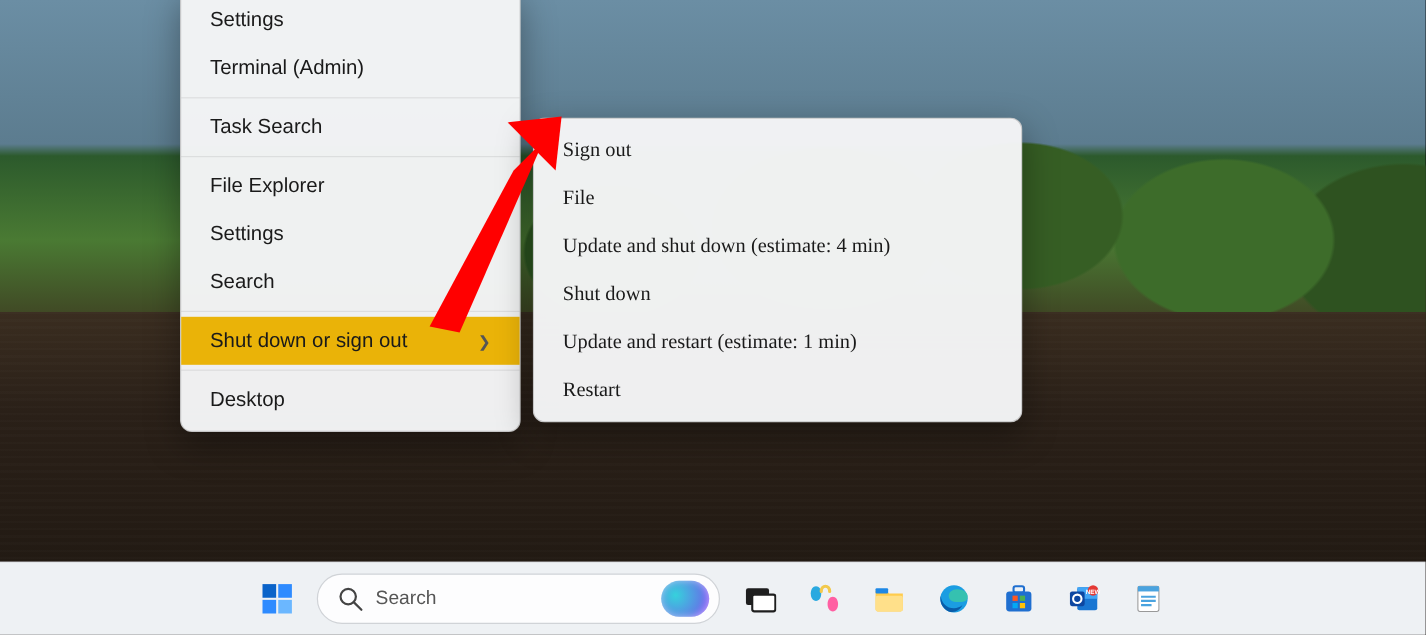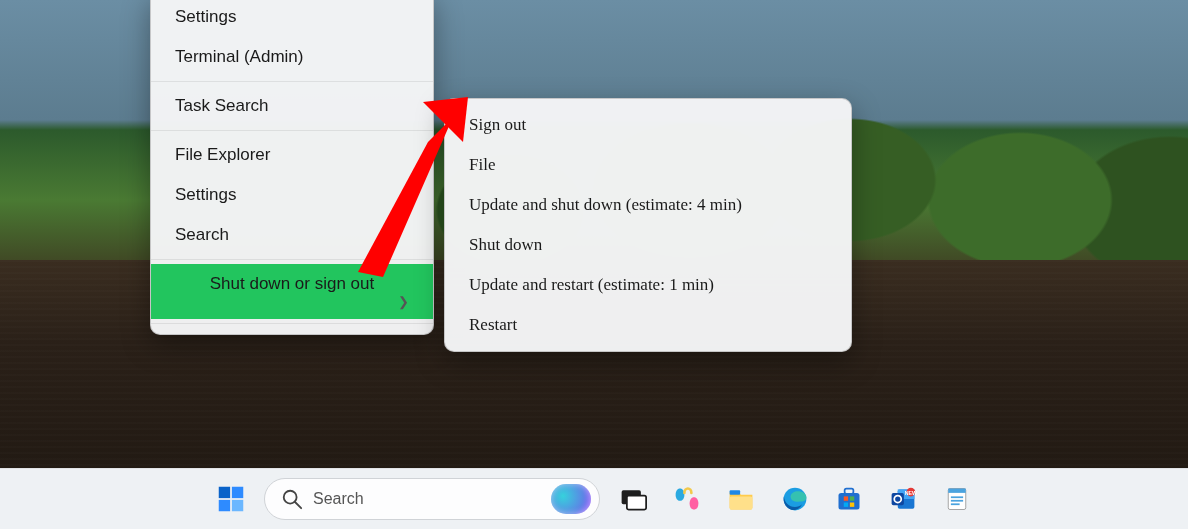--- a/index.html
+++ b/index.html
@@ -60,22 +60,21 @@
   }
   .menu-item {
     padding: 10px 24px;
     display: flex;
     align-items: center;
     justify-content: flex-start;
     white-space: nowrap;
     cursor: default;
   }
   .menu-item.hover {
-    background: #22c55e;
-    flex-direction: column;
+    background: #eab308;
   }
   .menu-sep {
     height: 1px;
     margin: 4px 0;
     background: rgba(0,0,0,0.08);
   }
   .chev {
     margin-left: auto;
     font-size: 13px;
     color: #555;
@@ -167,20 +166,23 @@
   </div>
   <div class="menu-item">
     <span>Search</span>
   </div>
   <div class="menu-sep"></div>
   <div class="menu-item hover">
     <span>Shut down or sign out</span>
     <span class="chev">❯</span>
   </div>
   <div class="menu-sep"></div>
+  <div class="menu-item">
+    <span>Desktop</span>
+  </div>
 </div>
 
 <div id="panel-sub" class="panel">
   <div class="menu-item">
     <span>Sign out</span>
   </div>
   <div class="menu-item">
     <span>File</span>
   </div>
   <div class="menu-item">

